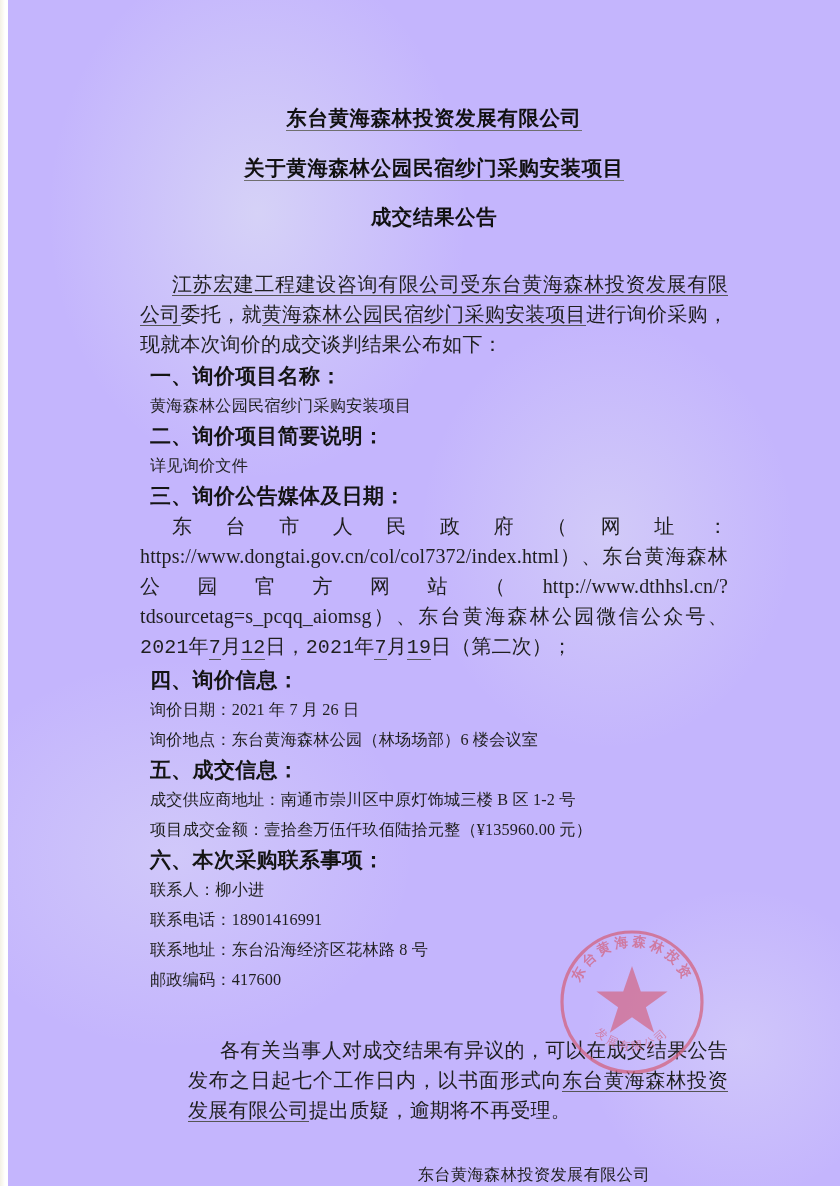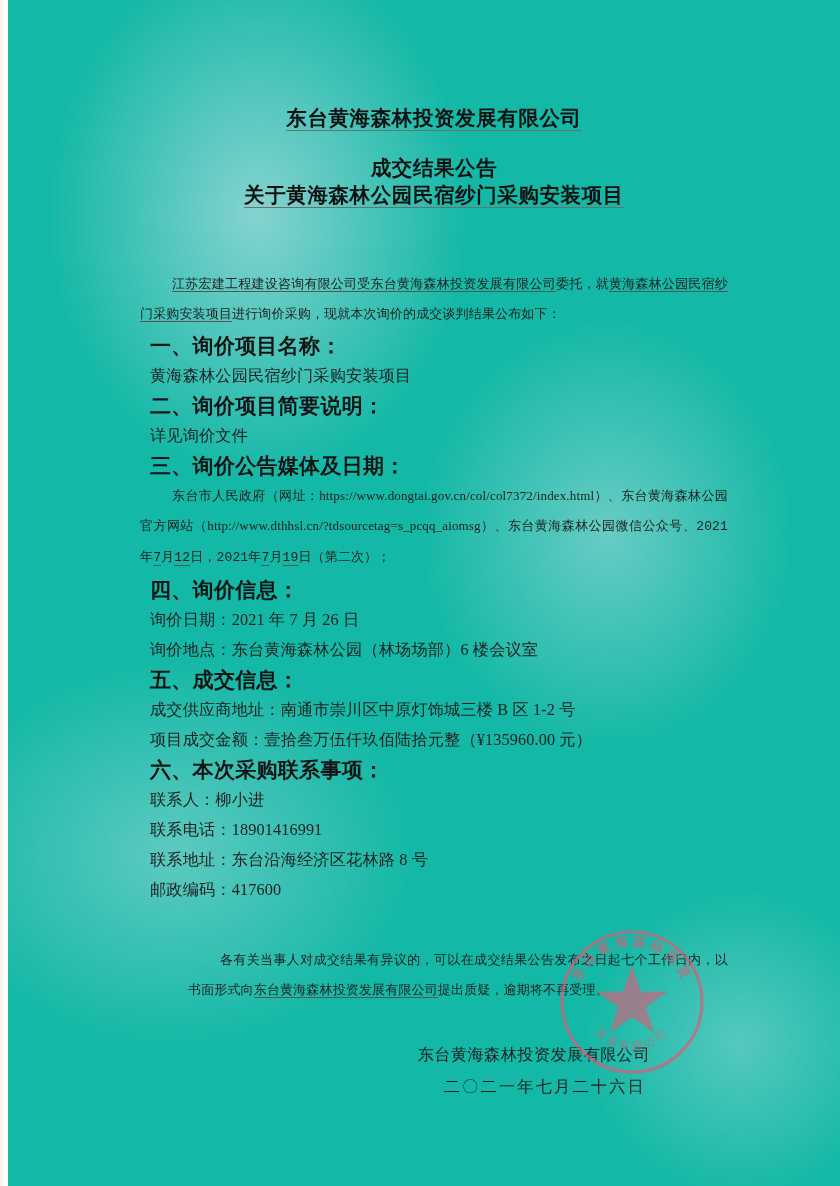--- a/index.html
+++ b/index.html
@@ -10,21 +10,21 @@
     background: #ffffff;
   }
   body {
     font-family: "Liberation Serif", "DejaVu Serif", serif;
     color: #1c1c1c;
   }
   .page {
     position: relative;
     width: 840px;
     height: 1186px;
-    background: #14b8a6;
+    background: #c4b5fd;
     overflow: hidden;
   }
   
   .scan-edge-left {
     position: absolute;
     left: 0; top: 0;
     width: 5px; height: 100%;
     background: linear-gradient(to right, #f3f1e6 0%, #faf9f2 55%, #ffffff 100%);
   }
   .scan-edge-left2 {
@@ -70,21 +70,21 @@
     border-bottom: 1px solid #6f6f6f;
     padding-bottom: 1px;
   }
   .doc-title.t2 { margin-bottom: 22px; }
   .doc-title.t3 { margin-bottom: 0; }
 
   
   .body-block { padding-top: 38px; }
   p.para {
     margin: 0 0 2px 0;
-    font-size: 13px;
+    font-size: 20px;
     line-height: 30px;
     text-align: justify;
     text-justify: inter-ideograph;
     letter-spacing: 0.15px;
     color: #1f1f1f;
   }
   p.para.indent { text-indent: 32px; }
   p.line {
     margin: 0;
     font-size: 16.2px;
@@ -155,25 +155,25 @@
   <div class="scan-edge-left"></div>
   <div class="scan-edge-left2"></div>
   <div class="paper-tint"></div>
 
   <div class="content">
 
     <div class="title-block">
       <div class="doc-title t1">
         <span class="ul">东台黄海森林投资发展有限公司</span>
       </div>
+      <div class="doc-title t2">
+        <span class="ul">关于黄海森林公园民宿纱门采购安装项目</span>
+      </div>
       <div class="doc-title t3">
         <span>成交结果公告</span>
-      </div>
-      <div class="doc-title t2">
-        <span class="ul">关于黄海森林公园民宿纱门采购安装项目</span>
       </div>
     </div>
 
     <div class="body-block">
 
       <p class="para indent"><span class="u">江苏宏建工程建设咨询有限公司</span><span class="u">受</span><span class="u">东台黄海森林投资发展有限公司</span><span>委托，就</span><span class="u">黄海森林公园民宿纱门采购安装项目</span><span>进行询价采购，现就本次询价的成交谈判结果公布如下：</span></p>
 
       <p class="sec-head">一、询价项目名称：</p>
       <p class="line ind">黄海森林公园民宿纱门采购安装项目</p>
 

